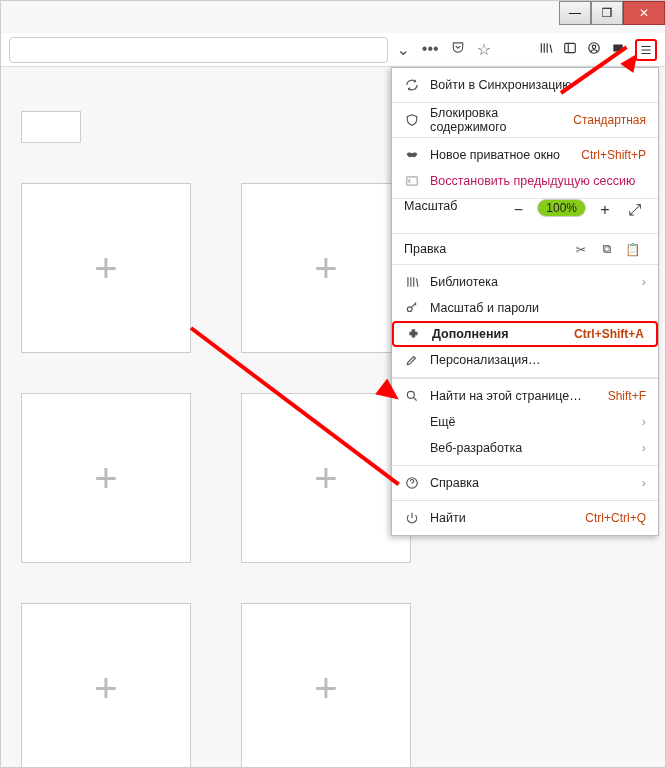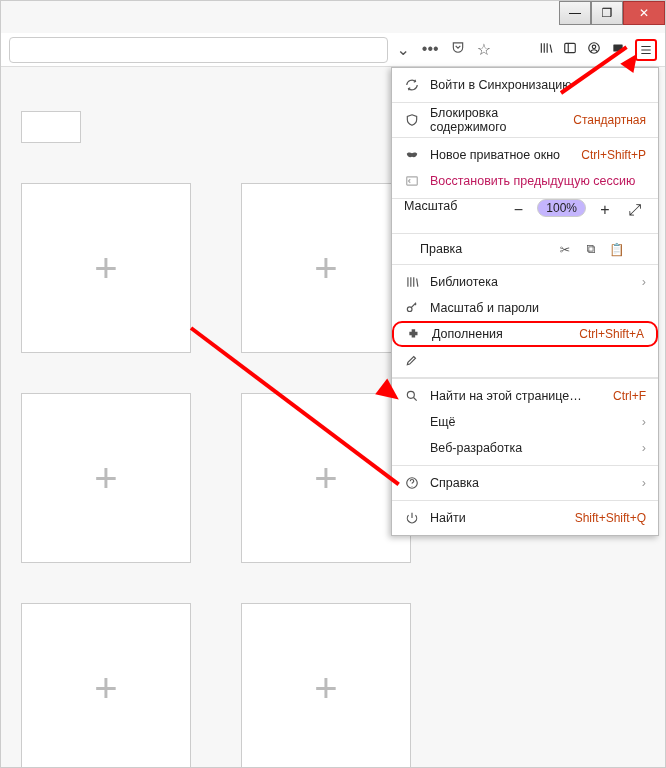--- a/index.html
+++ b/index.html
@@ -29,27 +29,27 @@
   .menu-sep { border-top: 1px solid #e2e2e2; }
   .menu-item { display: flex; align-items: center; height: 26px; padding: 0 12px; gap: 10px; }
   .menu-item .mi-icon { width: 16px; display:flex; align-items:center; justify-content:center; color:#555; }
   .menu-item .mi-label { flex: 1; }
   .menu-item .mi-short { color: #c2410c; font-size: 12px; }
   .menu-item.disabled { color: #be185d; }
   .menu-item .chev { color:#999; }
   .zoom-row { display:flex; align-items:flex-start; height: 34px; padding: 0 12px; gap:8px;}
   .zoom-row .z-label{ flex:1; }
   .zoom-btn { width:22px; height:22px; display:flex;align-items:center;justify-content:center; font-size:16px; color:#333;}
-  .zoom-val { border:1px solid #ccc; border-radius:10px; padding: 1px 8px; font-size:12px; background:#c4b5fd;}
-  .edit-row { display:flex; align-items:center; height: 30px; padding: 0 28px;}
+  .zoom-val { border:1px solid #ccc; border-radius:10px; padding: 1px 8px; font-size:12px; background:#84cc16;}
+  .edit-row { display:flex; align-items:center; height: 30px; padding: 0 12px;}
   .edit-row .e-label{ flex:1;}
   .edit-ico { width:26px; text-align:center; color:#555;}
 
   
-  .highlight { border: 2.5px solid red; border-radius: 10px; }
+  .highlight { border: 2.5px solid red; border-radius: 4px; font-weight: bold; }
 
   
   .arrow1-line { position:absolute; width: 260px; height: 4px; background: red; top: 325px; left: 190px; transform: rotate(37deg); transform-origin: left center; z-index:50;}
   .arrow1-head { position:absolute; top: 382px; left: 378px; width:0;height:0; border-left: 22px solid red; border-top: 10px solid transparent; border-bottom: 10px solid transparent; transform: rotate(37deg); z-index:50;}
 
   .arrow2-line { position:absolute; width: 80px; height: 4px; background: red; top: 90px; left: 560px; transform: rotate(-35deg); transform-origin: left center; z-index:50;}
   .arrow2-head { position:absolute; top: 52px; left: 622px; width:0;height:0; border-left: 18px solid red; border-top: 8px solid transparent; border-bottom: 8px solid transparent; transform: rotate(-55deg); z-index:50;}
 
   svg { width: 14px; height: 14px; }
 </style>
@@ -222,36 +222,37 @@
         </span>
       <span class="mi-label">Дополнения</span>
       <span class="mi-short">Ctrl+Shift+A</span>
     </div>
     <div class="menu-item">
       <span class="mi-icon">
           <svg viewBox="0 0 24 24" fill="none" stroke="#555" stroke-width="2">
             <path d="M4 20l4-1 10-10-3-3L5 16l-1 4z"></path>
           </svg>
         </span>
+      <span class="mi-label">Персонализация…</span>
     </div>
   </div>
   <div class="menu-sep"></div>
 
   <div class="menu-sep"></div>
 
   <div class="menu-section">
     <div class="menu-item">
       <span class="mi-icon">
           <svg viewBox="0 0 24 24" fill="none" stroke="#555" stroke-width="2">
             <circle cx="10" cy="10" r="6"></circle>
             <path d="M20 20l-5-5"></path>
           </svg>
         </span>
       <span class="mi-label">Найти на этой странице…</span>
-      <span class="mi-short">Ctrl+F</span>
+      <span class="mi-short">Shift+F</span>
     </div>
     <div class="menu-item">
       <span class="mi-icon"></span>
       <span class="mi-label">Ещё</span>
       <span class="chev">›</span>
     </div>
     <div class="menu-item">
       <span class="mi-icon"></span>
       <span class="mi-label">Веб-разработка</span>
       <span class="chev">›</span>
@@ -274,17 +275,17 @@
   <div class="menu-sep"></div>
 
   <div class="menu-section">
     <div class="menu-item">
       <span class="mi-icon">
           <svg viewBox="0 0 24 24" fill="none" stroke="#555" stroke-width="2">
             <path d="M12 3v9M6 7a8 8 0 1 0 12 0"></path>
           </svg>
         </span>
       <span class="mi-label">Найти</span>
-      <span class="mi-short">Shift+Shift+Q</span>
+      <span class="mi-short">Ctrl+Ctrl+Q</span>
     </div>
   </div>
 
 </div>
 
 </body></html>

